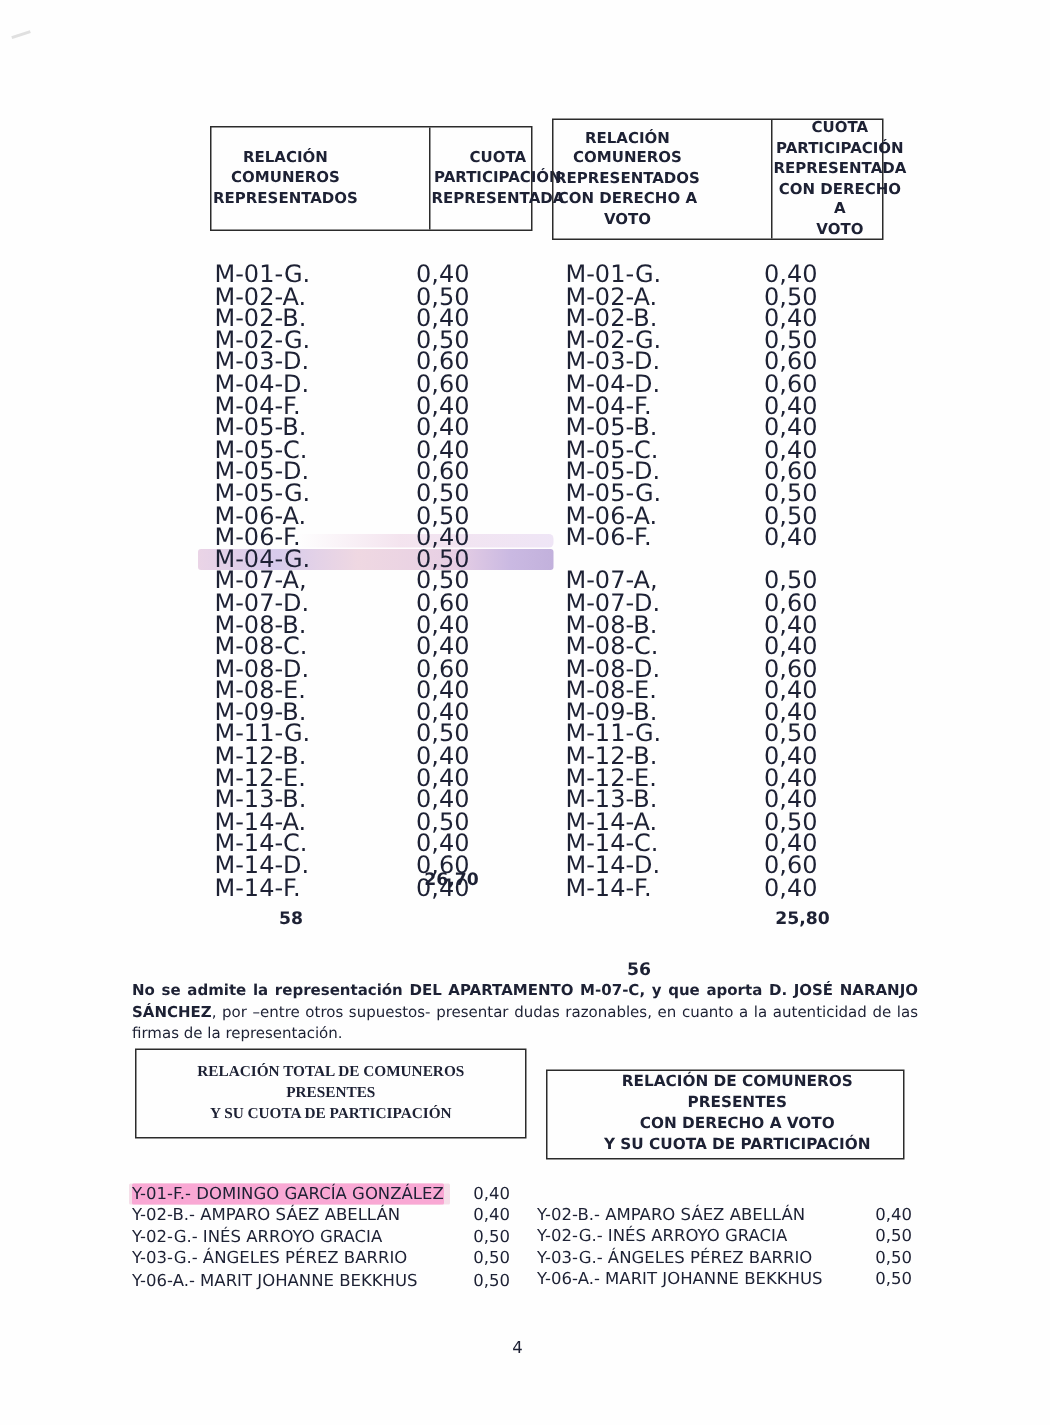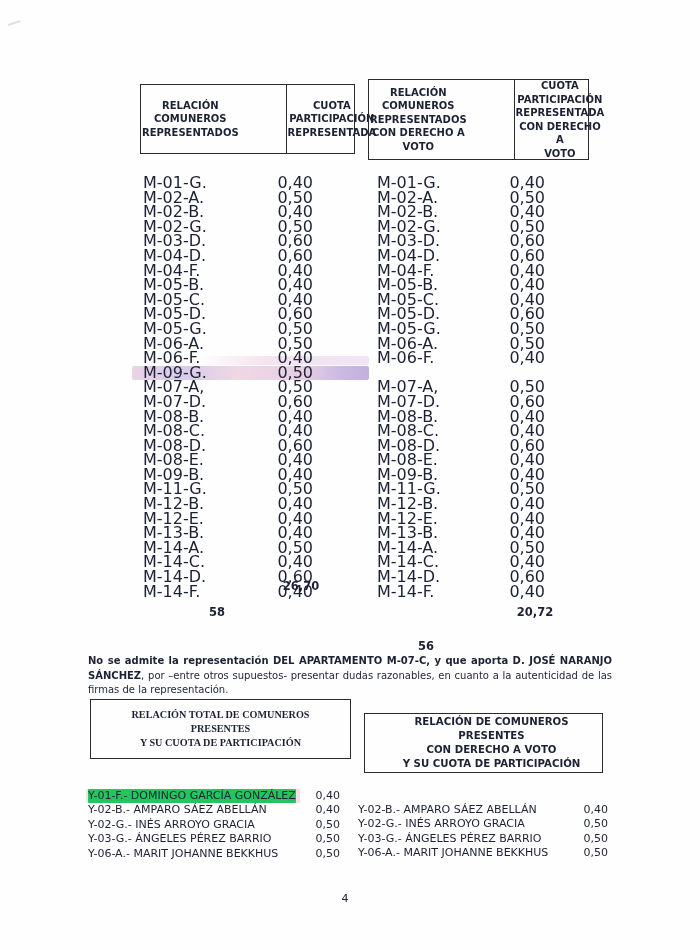--- a/index.html
+++ b/index.html
@@ -57,21 +57,21 @@
   }
   .left-box2  { left:90px;  top:699px; width:259px; height:58px;font-family:Liberation Serif, serif; }
   .right-box2 { left:364px; top:713px; width:221px; height:58px;padding-left:16px; }
   
   .nlist { position:absolute; font-size:11px; }
   .left-nlist  { left:88px;  top:789px; width:252px; }
   .right-nlist { left:358px; top:803px; width:250px; }
   .nlist .trow { height:14.4px; line-height:14.4px; }
   .nlist .trow .lbl { left:0; }
   .nlist .trow .val { right:0; }
-  .hl-pink { background:#22c55e; box-shadow:4px 0 0 #f5dfe9,-2px 0 0 #f5dfe9; border-radius:1px; }
+  .hl-pink { background:#f9a8d4; box-shadow:4px 0 0 #f5dfe9,-2px 0 0 #f5dfe9; border-radius:1px; }
   .page-num { position:absolute; left:330px; top:892px; width:30px; text-align:center; font-size:11px; }
 </style>
 </head>
 <body>
 
 <div class="page">
 
   <div class="scan-artifact"></div>
 
   <div class="hdr-box left-hdr">
@@ -142,21 +142,21 @@
       </div>
       <div class="trow">
         <span class="lbl">M-06-A.</span>
         <span class="val">0,50</span>
       </div>
       <div class="trow">
         <span class="lbl">M-06-F.</span>
         <span class="val">0,40</span>
       </div>
       <div class="trow hl-marker">
-        <span class="lbl">M-09-G.</span>
+        <span class="lbl">M-04-G.</span>
         <span class="val">0,50</span>
       </div>
       <div class="trow">
         <span class="lbl">M-07-A,</span>
         <span class="val">0,50</span>
       </div>
       <div class="trow">
         <span class="lbl">M-07-D.</span>
         <span class="val">0,60</span>
       </div>
@@ -325,24 +325,24 @@
       <div class="trow">
         <span class="lbl">M-14-D.</span>
         <span class="val">0,60</span>
       </div>
       <div class="trow">
         <span class="lbl">M-14-F.</span>
         <span class="val">0,40</span>
       </div>
     </div>
 
-  <span class="tot" style="left:163px; top:605px;text-align:right;">58</span>
+  <span class="tot" style="left:163px; top:605px;">58</span>
   <span class="tot" style="left:270px; top:579px;">26,70</span>
   <span class="tot" style="left:395px; top:639px;">56</span>
-  <span class="tot" style="left:504px; top:605px;">20,72</span>
+  <span class="tot" style="left:504px; top:605px;">25,80</span>
 
   <p class="note"><b>No se admite la representación DEL APARTAMENTO M-07-C, y que aporta D. JOSÉ NARANJO SÁNCHEZ</b><span>, por –entre otros supuestos- presentar dudas razonables, en cuanto a la autenticidad de las firmas de la representación.</span></p>
 
   <div class="box2 left-box2">RELACIÓN TOTAL DE COMUNEROS
 PRESENTES
 Y SU CUOTA DE PARTICIPACIÓN</div>
   <div class="box2 right-box2">RELACIÓN DE COMUNEROS PRESENTES
 CON DERECHO A VOTO
 Y SU CUOTA DE PARTICIPACIÓN</div>
 

